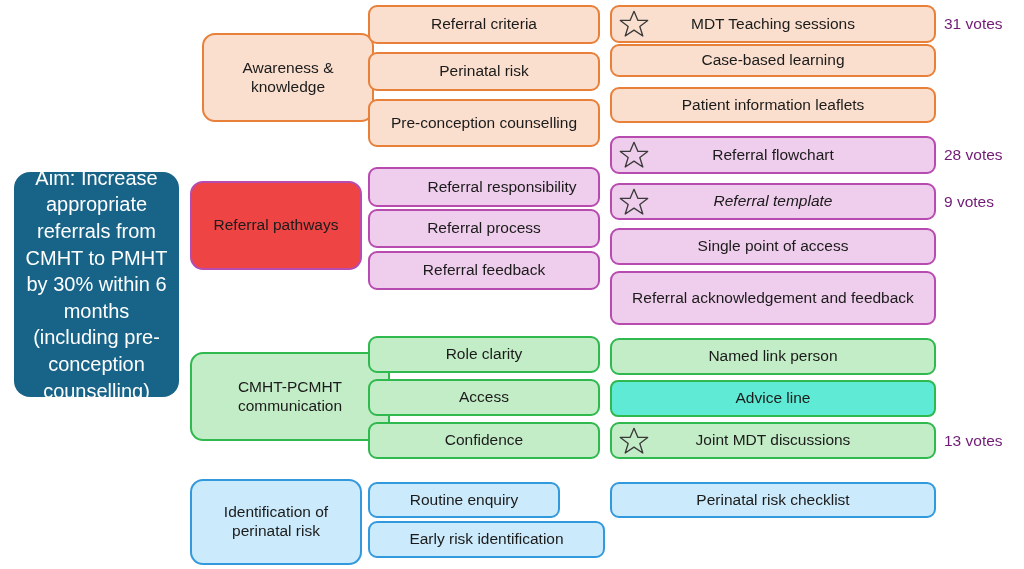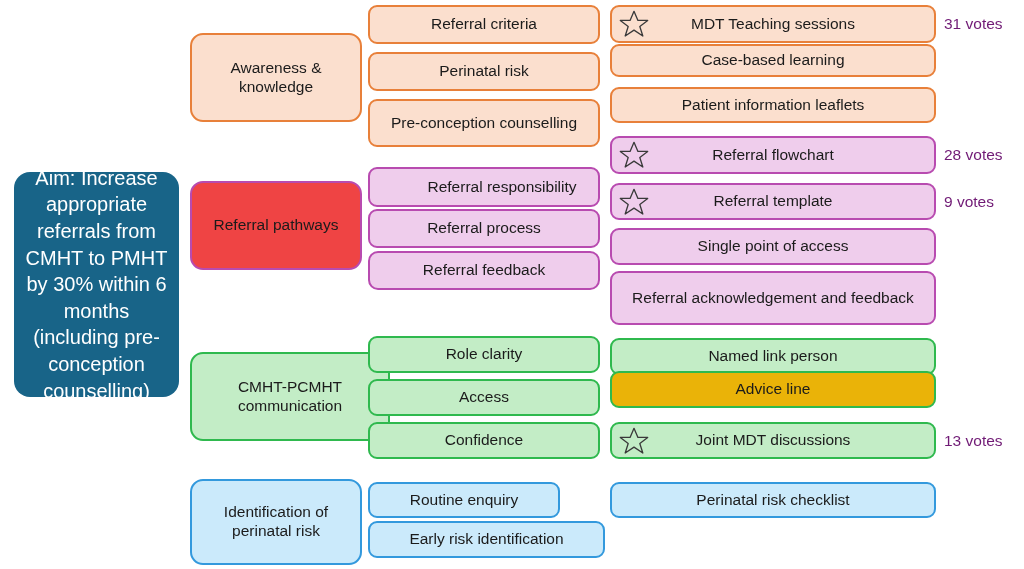--- a/index.html
+++ b/index.html
@@ -69,21 +69,21 @@
   }
   .txt { display: block; }
 </style>
 </head>
 <body>
 
 <div id="canvas">
     <div class="box aim-box" style="left: 14px; top: 172px; width: 165px; height: 225px; background: rgb(24, 100, 136); border-width: 0px;">
       <span class="txt">Aim: Increase appropriate referrals from CMHT to PMHT by 30% within 6 months (including pre-conception counselling)</span>
     </div>
-    <div class="box driver-box" style="left: 190px; top: 33px; width: 172px; height: 89px; background: rgb(251, 223, 206); border-color: rgb(232, 128, 58);">
+    <div class="box driver-box" style="left: 202px; top: 33px; width: 172px; height: 89px; background: rgb(251, 223, 206); border-color: rgb(232, 128, 58);">
       <span class="txt">Awareness &amp; knowledge</span>
     </div>
     <div class="box change-box" style="left: 368px; top: 5px; width: 232px; height: 39px; background: rgb(251, 223, 206); border-color: rgb(232, 128, 58);">
       <span class="txt">Referral criteria</span>
     </div>
     <div class="box change-box" style="left: 368px; top: 52px; width: 232px; height: 39px; background: rgb(251, 223, 206); border-color: rgb(232, 128, 58);">
       <span class="txt">Perinatal risk</span>
     </div>
     <div class="box change-box" style="left: 368px; top: 99px; width: 232px; height: 48px; background: rgb(251, 223, 206); border-color: rgb(232, 128, 58);">
       <span class="txt">Pre-conception counselling</span>
@@ -105,33 +105,33 @@
     </div>
     <div class="box driver-box" style="left: 190px; top: 181px; width: 172px; height: 89px; background: #ef4444; border-color: rgb(184, 75, 176);">
       <span class="txt">Referral pathways</span>
     </div>
     <div class="box change-box" style="left: 368px; top: 167px; width: 232px; height: 40px; background: rgb(239, 205, 236); border-color: rgb(184, 75, 176); padding-left: 42px;">
       <span class="txt">Referral responsibility</span>
     </div>
     <div class="box change-box" style="left: 368px; top: 209px; width: 232px; height: 39px; background: rgb(239, 205, 236); border-color: rgb(184, 75, 176);">
       <span class="txt">Referral process</span>
     </div>
-    <div class="box change-box" style="left: 368px; top: 251px; width: 232px; height: 39px; background: rgb(239, 205, 236); border-color: rgb(184, 75, 176); border-radius: 10px;">
+    <div class="box change-box" style="left: 368px; top: 251px; width: 232px; height: 39px; background: rgb(239, 205, 236); border-color: rgb(184, 75, 176);">
       <span class="txt">Referral feedback</span>
     </div>
     <div class="box idea-box" style="left: 610px; top: 136px; width: 326px; height: 38px; background: rgb(239, 205, 236); border-color: rgb(184, 75, 176);">
       <span class="star-wrap">
         <svg viewBox="0 0 32 32" xmlns="http://www.w3.org/2000/svg">
           <polygon points="16,2.5 20.2,12.2 30.6,12.2 22.2,18.6 25.4,28.8 16,22.5 6.6,28.8 9.8,18.6 1.4,12.2 11.8,12.2" fill="none" stroke="#3a3a3a" stroke-width="1.4" stroke-linejoin="round"></polygon>
         </svg>
       </span>
       <span class="txt">Referral flowchart</span>
     </div>
     <div class="votes" style="left: 944px; top: 147px;">28 votes</div>
-    <div class="box idea-box" style="left: 610px; top: 183px; width: 326px; height: 37px; background: rgb(239, 205, 236); border-color: rgb(184, 75, 176);">
+    <div class="box idea-box" style="left: 610px; top: 183px; width: 326px; height: 37px; background: rgb(239, 205, 236); border-color: rgb(184, 75, 176); font-style: italic;">
       <span class="star-wrap">
         <svg viewBox="0 0 32 32" xmlns="http://www.w3.org/2000/svg">
           <polygon points="16,2.5 20.2,12.2 30.6,12.2 22.2,18.6 25.4,28.8 16,22.5 6.6,28.8 9.8,18.6 1.4,12.2 11.8,12.2" fill="none" stroke="#3a3a3a" stroke-width="1.4" stroke-linejoin="round"></polygon>
         </svg>
       </span>
       <span class="txt">Referral template</span>
     </div>
     <div class="votes" style="left: 944px; top: 193.5px;">9 votes</div>
     <div class="box idea-box" style="left: 610px; top: 228px; width: 326px; height: 37px; background: rgb(239, 205, 236); border-color: rgb(184, 75, 176); justify-content: center;">
       <span class="txt">Single point of access</span>
@@ -147,21 +147,21 @@
     </div>
     <div class="box change-box" style="left: 368px; top: 379px; width: 232px; height: 37px; background: rgb(195, 237, 198); border-color: rgb(47, 185, 78);">
       <span class="txt">Access</span>
     </div>
     <div class="box change-box" style="left: 368px; top: 422px; width: 232px; height: 37px; background: rgb(195, 237, 198); border-color: rgb(47, 185, 78);">
       <span class="txt">Confidence</span>
     </div>
     <div class="box idea-box" style="left: 610px; top: 338px; width: 326px; height: 37px; background: rgb(195, 237, 198); border-color: rgb(47, 185, 78);">
       <span class="txt">Named link person</span>
     </div>
-    <div class="box idea-box" style="left: 610px; top: 371px; width: 326px; height: 37px; background: #eab308; border-color: rgb(47, 185, 78);">
+    <div class="box idea-box" style="left: 610px; top: 380px; width: 326px; height: 37px; background: #5eead4; border-color: rgb(47, 185, 78); border-radius: 8px;">
       <span class="txt">Advice line</span>
     </div>
     <div class="box idea-box" style="left: 610px; top: 422px; width: 326px; height: 37px; background: rgb(195, 237, 198); border-color: rgb(47, 185, 78);">
       <span class="star-wrap">
         <svg viewBox="0 0 32 32" xmlns="http://www.w3.org/2000/svg">
           <polygon points="16,2.5 20.2,12.2 30.6,12.2 22.2,18.6 25.4,28.8 16,22.5 6.6,28.8 9.8,18.6 1.4,12.2 11.8,12.2" fill="none" stroke="#3a3a3a" stroke-width="1.4" stroke-linejoin="round"></polygon>
         </svg>
       </span>
       <span class="txt">Joint MDT discussions</span>
     </div>

